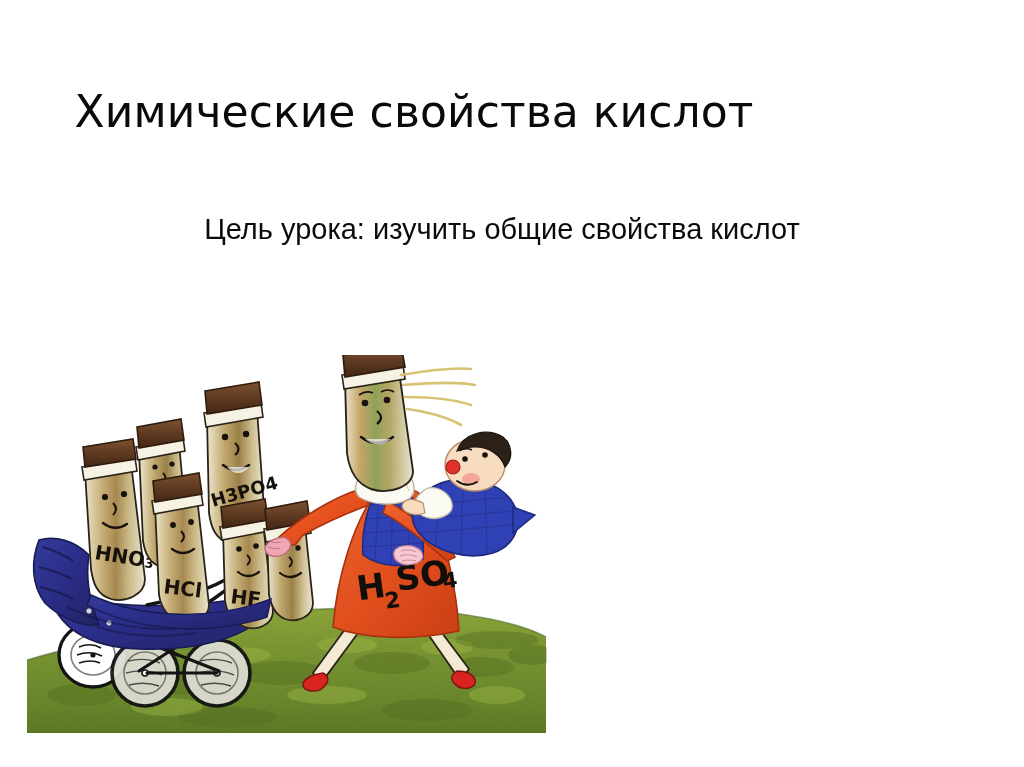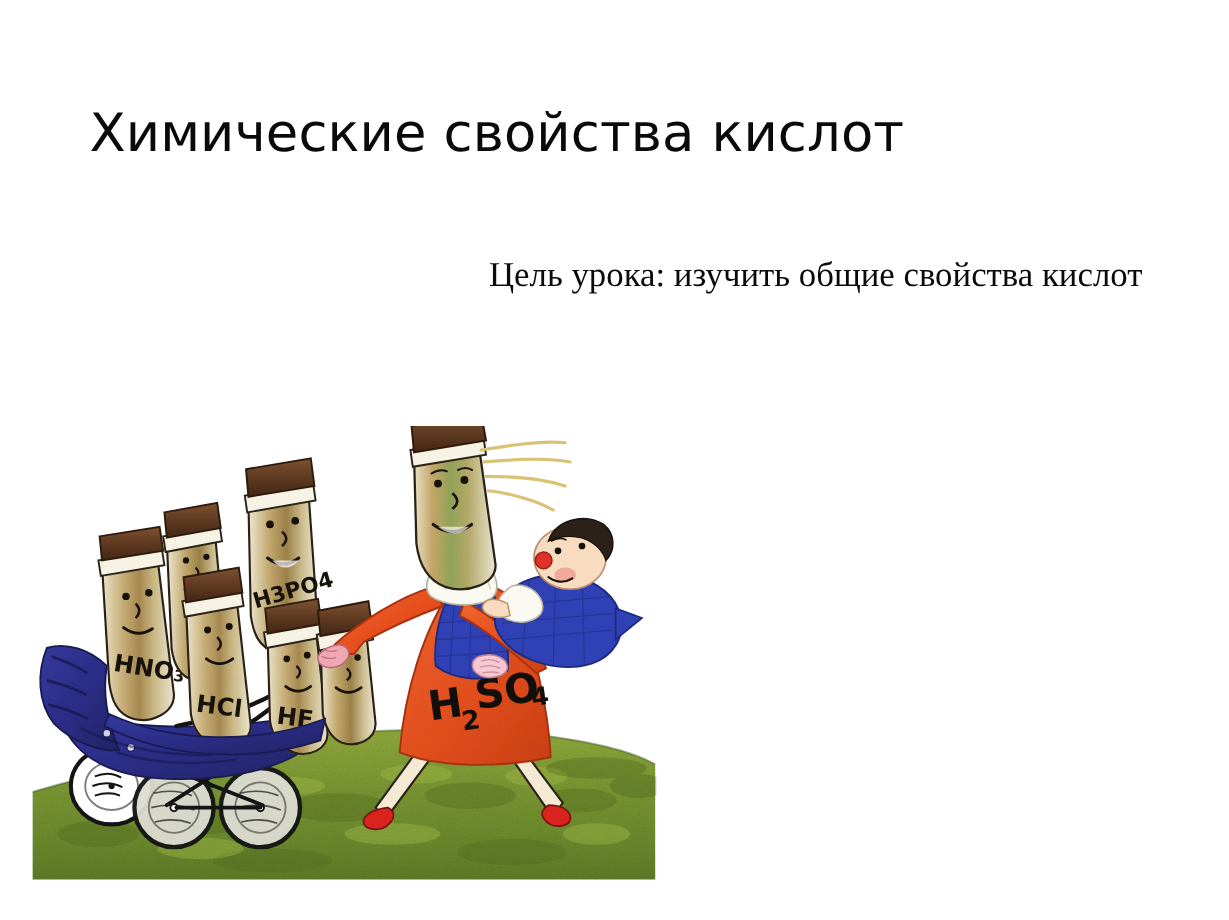--- a/index.html
+++ b/index.html
@@ -38,22 +38,22 @@
     letter-spacing: 0.1px;
     white-space: nowrap;
   }
 
   
   .slide-subtitle {
     position: absolute;
     left: 52px;
     top: 183px;
     width: 900px;
-    text-align: right;
-    font-family: Liberation Serif, serif;
+    text-align: center;
+    font-family: Liberation Sans, sans-serif;
     font-size: 29px;
     font-weight: 400;
     line-height: 1.2;
     color: #0b0b0b;
     white-space: nowrap;
   }
 
   
   .illustration {
     position: absolute;

